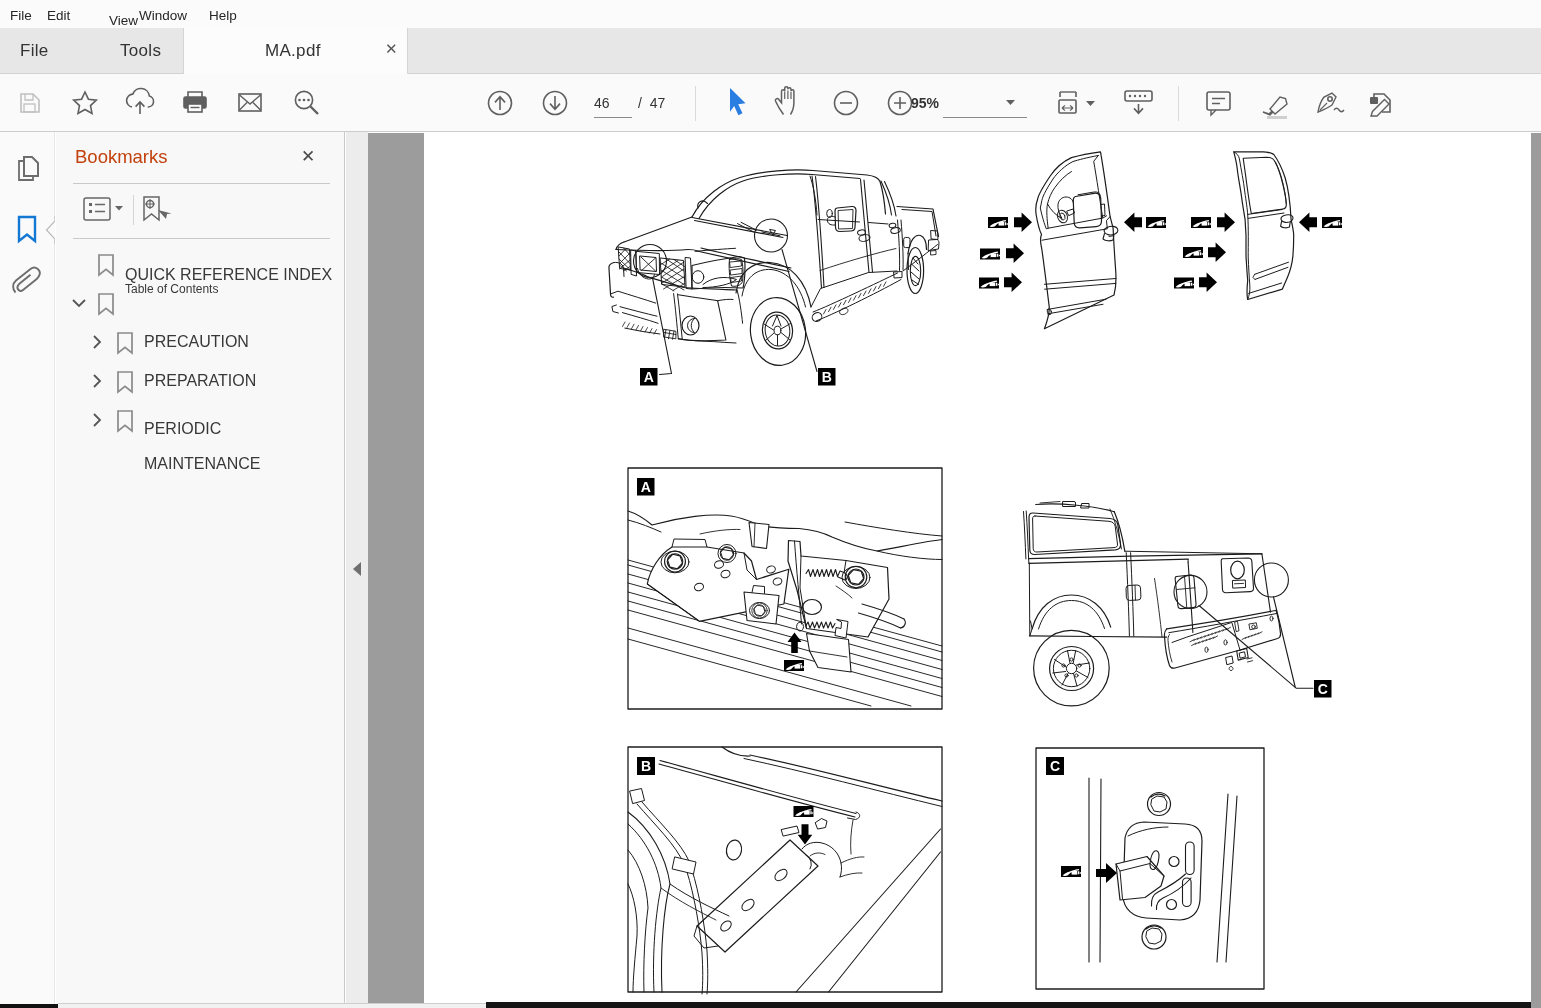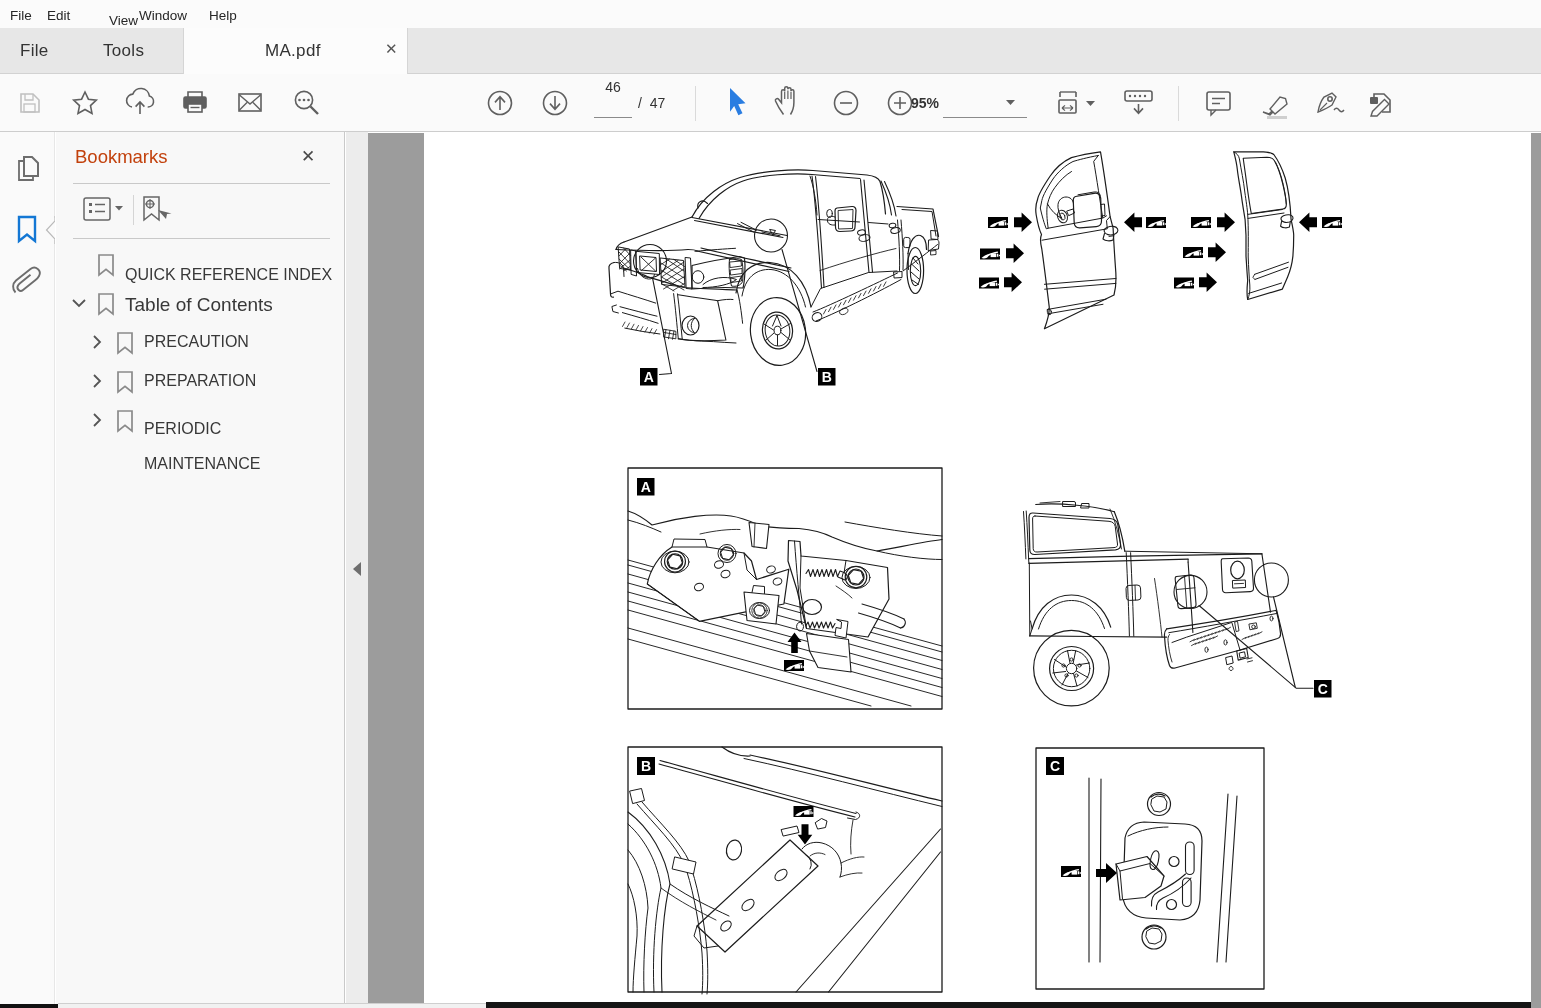--- a/index.html
+++ b/index.html
@@ -17,21 +17,21 @@
   <span class="abs" style="left:47px;top:5px;">Edit</span>
   <span class="abs" style="left:89px;top:10px;margin-left:20px;">View</span>
   <span class="abs" style="left:139px;top:5px;">Window</span>
   <span class="abs" style="left:209px;top:5px;">Help</span>
 </div>
 
 <div class="abs" style="left:0;top:28px;width:1541px;height:46px;background:#e7e7e7;border-bottom:1px solid #d2d2d2;"></div>
 <div class="abs" style="left:183px;top:28px;width:225px;height:46px;background:#fcfcfc;border-left:1px solid #d5d5d5;border-right:1px solid #d5d5d5;"></div>
 <div class="abs" style="left:0;top:28px;width:420px;height:46px;font-size:17px;letter-spacing:0.3px;color:#333;">
   <span class="abs" style="left:20px;top:13px;">File</span>
-  <span class="abs" style="left:103px;top:13px;">Tools</span>
+  <span class="abs" style="left:120px;top:13px;">Tools</span>
   <span class="abs" style="left:265px;top:13px;">MA.pdf</span>
   <span class="abs" style="left:385px;top:12px;font-size:15px;color:#555;">✕</span>
 </div>
 
 <div class="abs" style="left:0;top:74px;width:1541px;height:58px;background:#fafafa;border-bottom:1px solid #cdcdcd;"></div>
 <svg class="abs" style="left:0;top:74px;" width="1541" height="57" viewBox="0 74 1541 57" fill="none" stroke="#5f5f5f" stroke-width="1.6">
 
   <g stroke="#c0c0c0">
     <path d="M21 94 h12 l6 6 v12 h-18 z"></path>
     <path d="M25 94 v6 h8 v-6" stroke-width="1.3"></path>
@@ -107,21 +107,21 @@
 
   <path d="M1318 112 c1-6 3-11 6-15 l8 -4 4 4 -4 8 c-4 3 -9 5 -14 7 z" stroke-width="1.4"></path>
   <circle cx="1330" cy="99" r="2.2"></circle>
   <path d="M1320 110 l7 -7" stroke-width="1.1"></path>
   <path d="M1334 110 q2.5 -3.5 5 0 q2.5 3.5 5 0" stroke-width="1.4"></path>
 
   <path d="M1374 97 v-3 h10 l6 6 v12 h-8"></path>
   <rect x="1370" y="97" width="8" height="7" rx="1" fill="#5f5f5f" stroke="none"></rect>
   <path d="M1371 116 h6 l12 -12 -4.5 -4.5 -12 12 z" stroke-width="1.4"></path>
 </svg>
-<div class="abs" style="top:79px;left:594px;width:38px;font-size:14px;color:#333;text-align:center;">46</div>
+<div class="abs" style="top:95px;left:594px;width:38px;font-size:14px;color:#333;text-align:left;">46</div>
 <div class="abs" style="top:95px;left:638px;font-size:14px;color:#333;">/&nbsp; 47</div>
 <div class="abs" style="top:95px;left:911px;width:40px;font-size:14px;color:#333;font-weight:bold;">95%</div>
 
 <div class="abs" style="left:0;top:132px;width:55px;height:876px;background:#fafafa;border-right:1px solid #e7e7e7;"></div>
 <div class="abs" style="left:56px;top:132px;width:289px;height:876px;background:#f8f8f8;border-right:1px solid #c9c9c9;"></div>
 
 <svg class="abs" style="left:0;top:132px;" width="55" height="300" viewBox="0 0 55 300" fill="none" stroke="#6d6d6d" stroke-width="2">
 
   <path d="M24 25 h8 l6 6 v13 h-14 z"></path>
   <path d="M24 29 h-5 v19 h14 v-4" stroke-width="1.8"></path>
@@ -161,21 +161,21 @@
     <path d="M62 171 h14 v20 l-7 -5.6 -7 5.6 z"></path>
   </g>
   <g stroke="#555" stroke-width="1.8">
     <path d="M17 60 l6 6 6 -6"></path>
     <path d="M38 96 l6 6 -6 6"></path>
     <path d="M38 135 l6 6 -6 6"></path>
     <path d="M38 174 l6 6 -6 6"></path>
   </g>
 </svg>
 <div class="abs" style="left:125px;top:266px;font-size:16px;color:#383838;">QUICK REFERENCE INDEX</div>
-<div class="abs" style="left:125px;top:294px;font-size:19px;color:#383838;">Table of Contents</div>
+<div class="abs" style="left:125px;top:282px;font-size:12px;color:#383838;">Table of Contents</div>
 <div class="abs" style="left:144px;top:333px;font-size:16px;color:#383838;">PRECAUTION</div>
 <div class="abs" style="left:144px;top:372px;font-size:16px;color:#383838;">PREPARATION</div>
 <div class="abs" style="left:144px;top:411px;font-size:16px;color:#383838;line-height:35px;">PERIODIC<br>MAINTENANCE</div>
 
 <div class="abs" style="left:346px;top:132px;width:22px;height:876px;background:#ececec;"></div>
 <svg class="abs" style="left:346px;top:132px;" width="22" height="876" viewBox="0 0 22 876">
   <path d="M15 430 l-8 7 8 7 z" fill="#6e6e6e"></path>
 </svg>
 <div class="abs" style="left:368px;top:133px;width:56px;height:871px;background:#9c9c9c;"></div>
 <div class="abs" style="left:424px;top:133px;width:1107px;height:869px;background:#fff;"></div>

